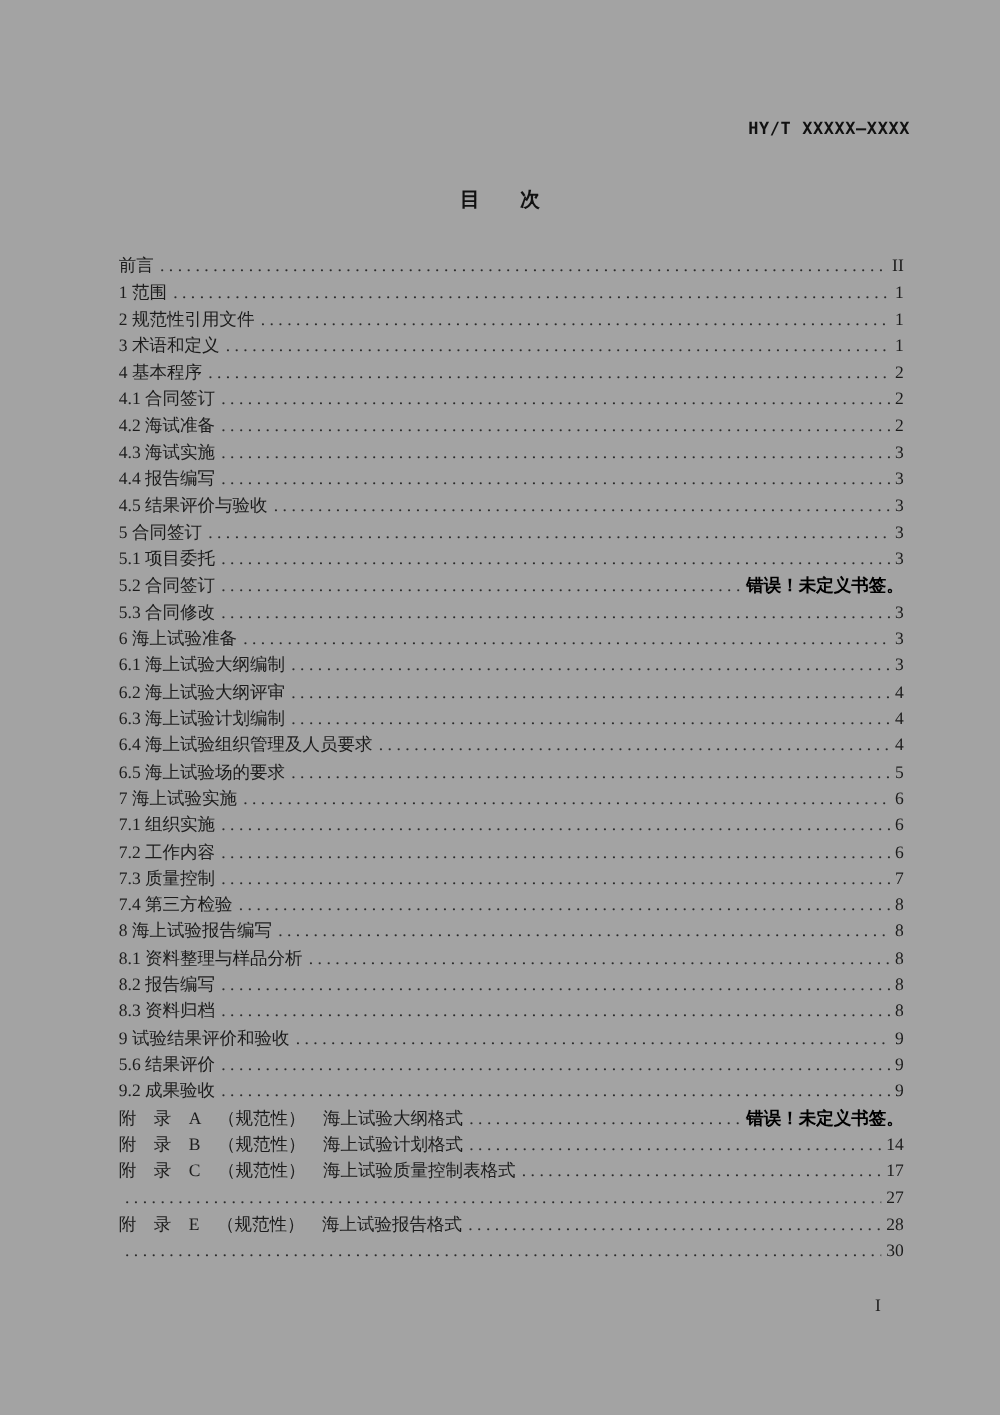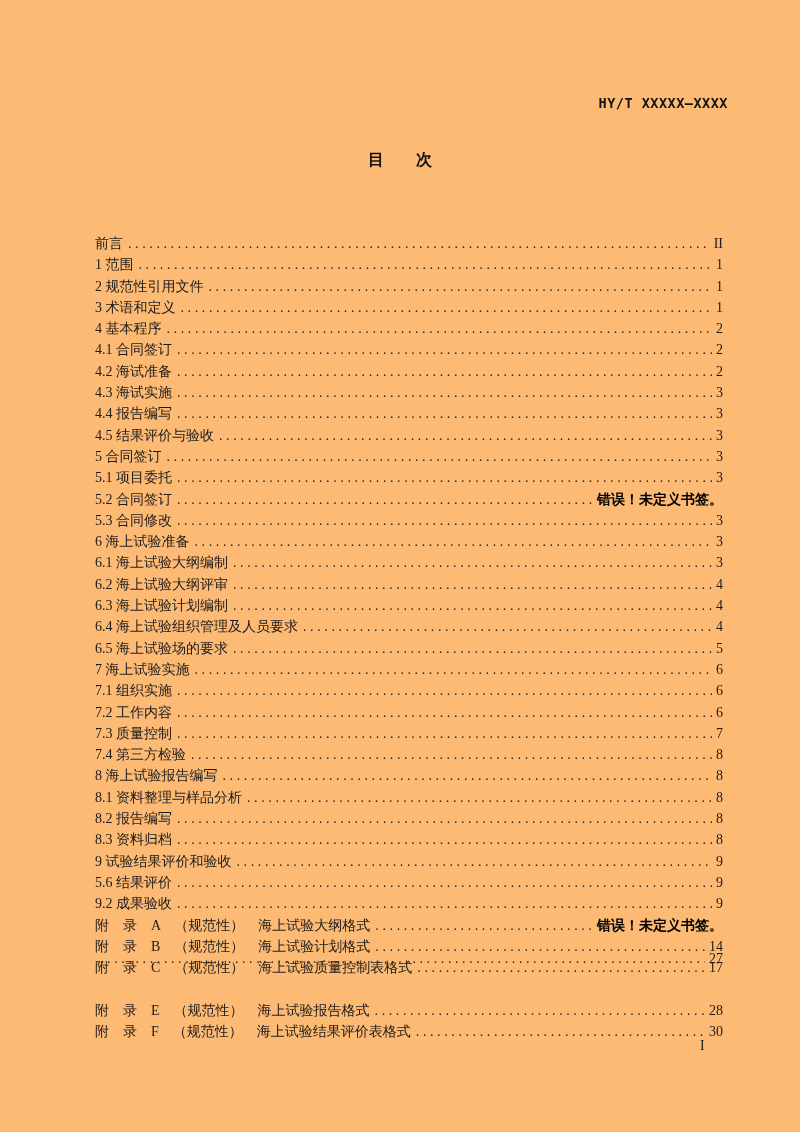--- a/index.html
+++ b/index.html
@@ -1,20 +1,20 @@
 <!DOCTYPE html>
 <html><head>
 <meta charset="utf-8">
 <style>
   html,body { margin:0; padding:0; background:#e8e8e8; }
   .page {
     position:relative;
     width:800px; height:1132px;
     margin:0 auto;
-    background:#fdba74;
+    background:#a3a3a3;
     overflow:hidden;
     font-family:"Liberation Serif","DejaVu Serif",serif;
     color:#1c1c1c;
   }
   .header-code {
     position:absolute;
     top:95px; right:72px;
     font-family:"DejaVu Sans Mono",monospace;
     font-size:13.5px;
     font-weight:600;
@@ -42,21 +42,20 @@
     display:flex;
     align-items:baseline;
     height:21.3px;
     font-size:14px;
     line-height:21.3px;
     cursor:pointer;
   }
   .toc-label {
     flex:none;
     white-space:pre;
-    margin-top:30px;
   }
   .toc-leader {
     flex:1 1 auto;
     overflow:hidden;
     white-space:nowrap;
     margin:0 4px 0 5px;
     color:#2a2a2a;
   }
   .toc-leader::after {
     content:"........................................................................................................................................................";
@@ -304,21 +303,20 @@
     <span class="toc-page">27</span>
   </div>
 
   <div class="toc-row">
     <span class="toc-label">附　录　E　（规范性）　海上试验报告格式</span>
     <span class="toc-leader"></span>
     <span class="toc-page">28</span>
   </div>
 
   <div class="toc-row">
-    <span class="toc-label">附　录　F　（规范性）　海上试验结果评价表格式</span>
     <span class="toc-leader"></span>
     <span class="toc-page">30</span>
   </div>
 </div>
 
   <div class="footer-page">I</div>
 
 </div>
 
 </body></html>

